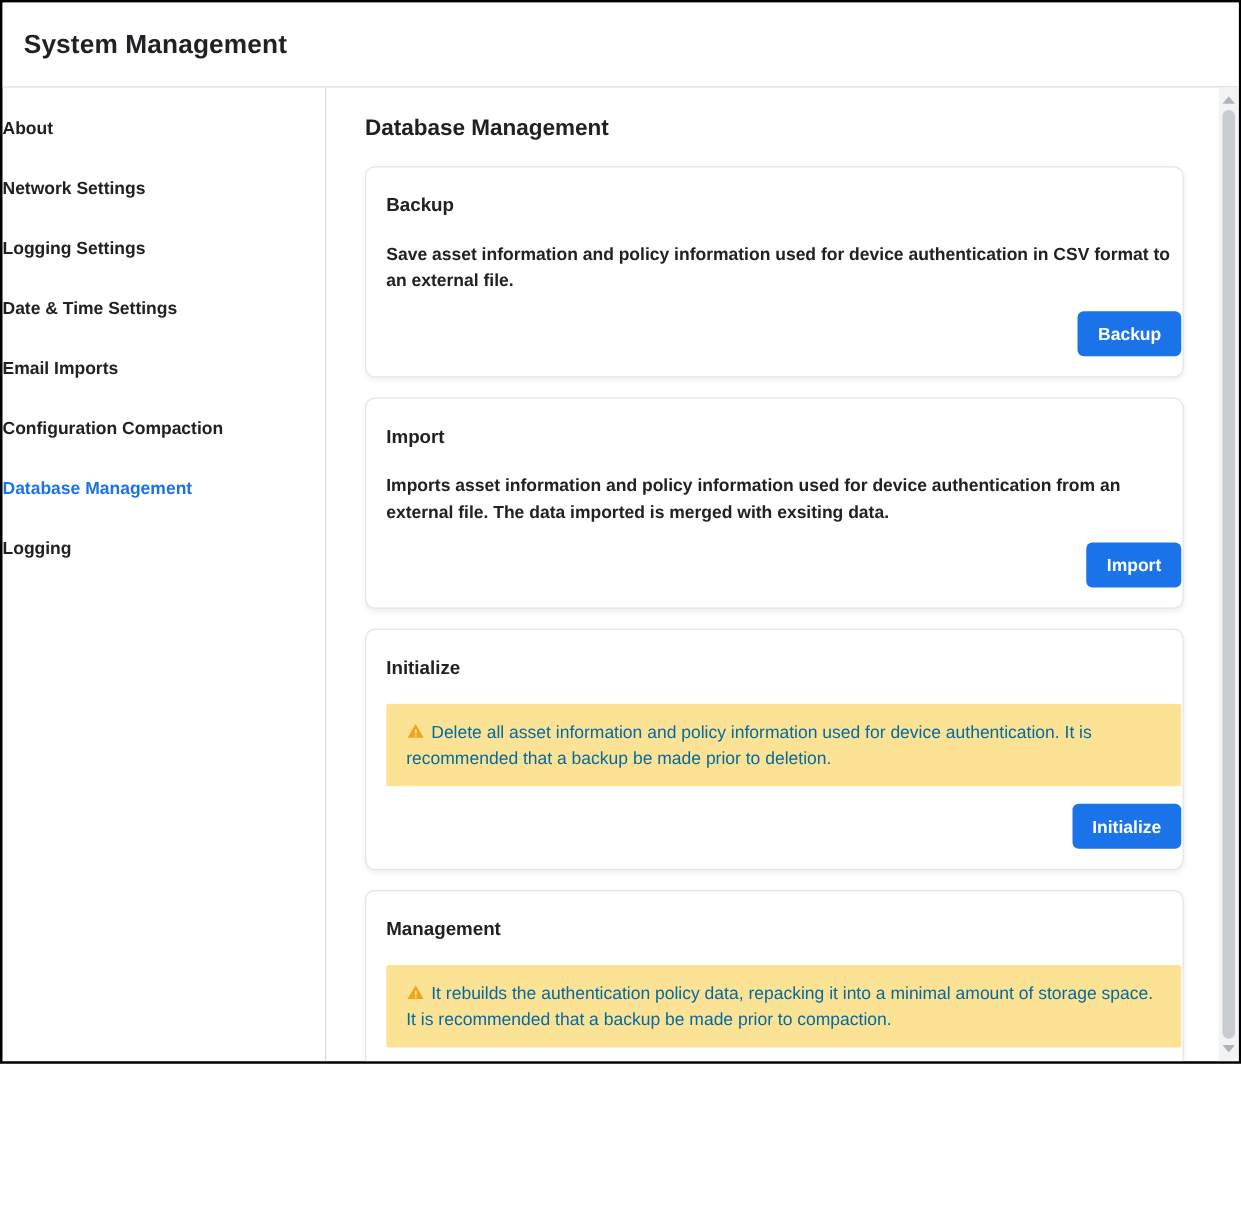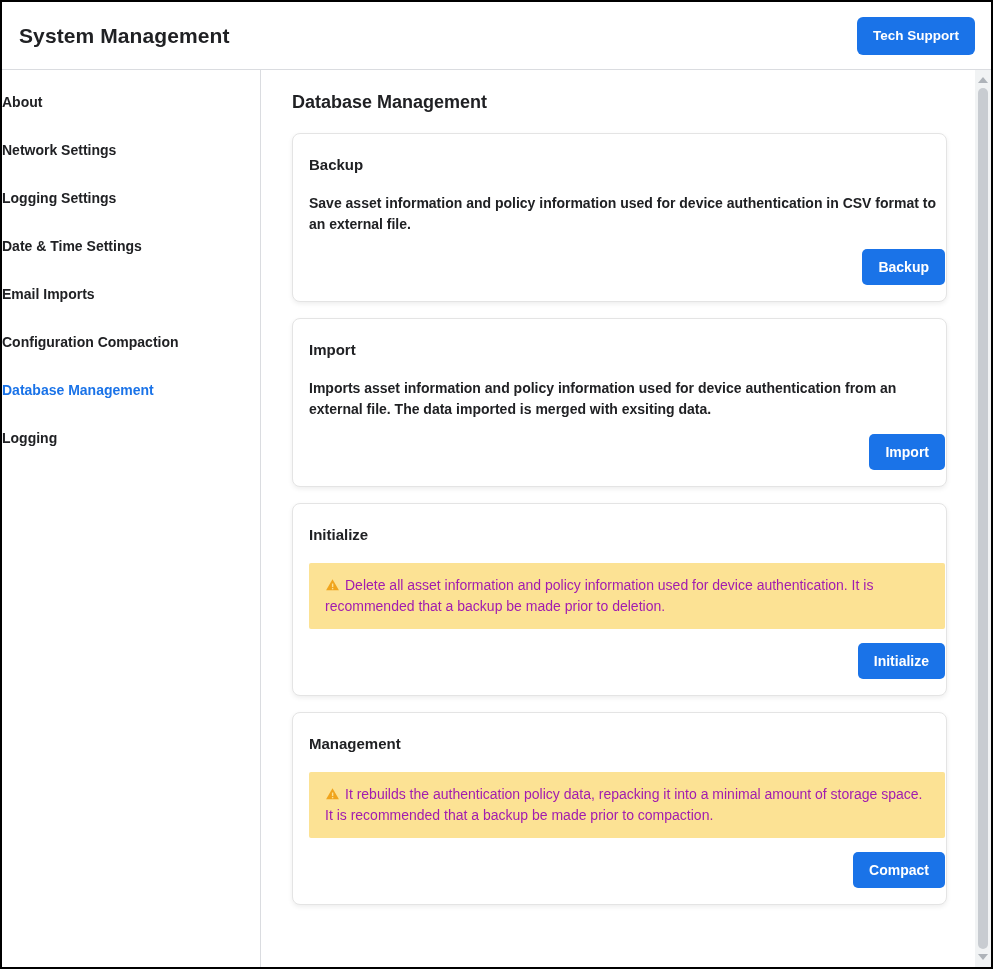--- a/index.html
+++ b/index.html
@@ -4,21 +4,21 @@
 <style>
   * { box-sizing: border-box; }
   html, body { margin: 0; padding: 0; }
   body {
     width: 993px; height: 969px;
     font-family: "Liberation Sans", sans-serif;
     background: #fff;
     color: #202124;
   }
   .frame {
-    width: 993px; height: 969px;
+    width: 993px; height: 851px;
     border: 2px solid #000;
     display: flex; flex-direction: column;
     background: #fff;
     overflow: hidden;
   }
   
   .app-header {
     height: 68px; flex: 0 0 68px;
     display: flex; align-items: center; justify-content: space-between;
     padding: 0 16px 0 17px;
@@ -78,21 +78,21 @@
     font-size: 15px; font-weight: 700; color: #202124;
   }
   .card-desc {
     margin: 0 0 14px 0;
     font-size: 14px; line-height: 21px; color: #202124; font-weight: bold;
   }
   .warning-banner {
     background: #fce294;
     border-radius: 2px;
     padding: 12px 16px;
-    font-size: 14px; line-height: 21px; color: #a21caf;
+    font-size: 14px; line-height: 21px; color: #0369a1;
     margin-bottom: 14px;
   }
   .warn-icon {
     display: inline-block;
     width: 15px; height: 14px;
     vertical-align: -2px;
     margin-right: 5px;
   }
   .card-actions { display: flex; justify-content: flex-end; }
   .action-btn {
@@ -123,21 +123,20 @@
     cursor: pointer;
   }
 </style>
 </head>
 <body>
 
 <div class="frame">
 
   <header class="app-header">
     <h1 class="app-title">System Management</h1>
-    <button class="tech-support-btn">Tech Support</button>
   </header>
 
   <div class="body-row">
 
     <nav class="sidebar">
       <a class="nav-item">About</a>
       <a class="nav-item">Network Settings</a>
       <a class="nav-item">Logging Settings</a>
       <a class="nav-item">Date &amp; Time Settings</a>
       <a class="nav-item">Email Imports</a>

